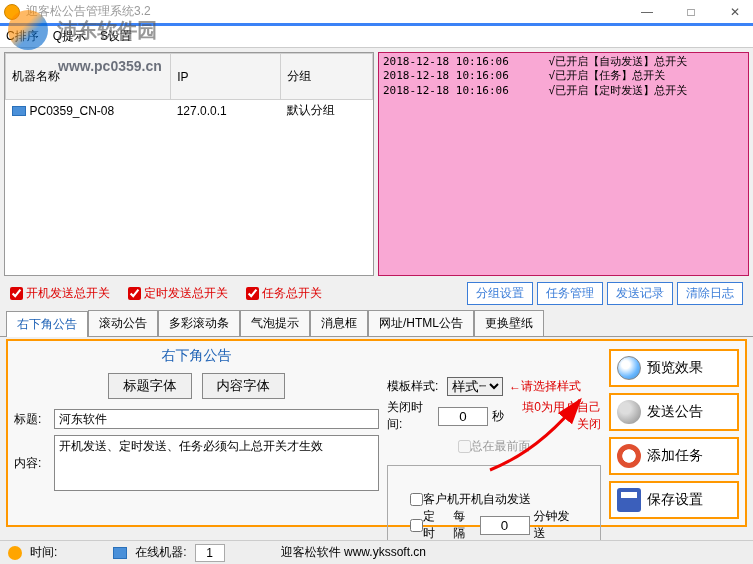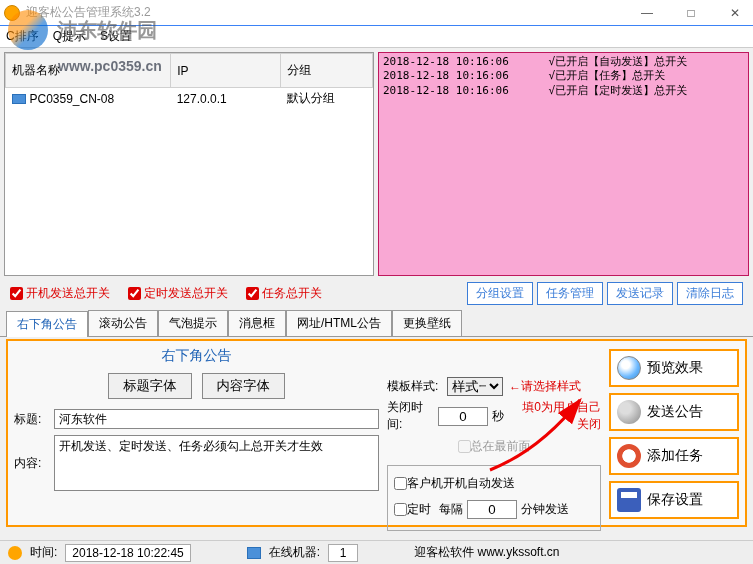--- a/index.html
+++ b/index.html
@@ -5,39 +5,39 @@
     * { box-sizing: border-box; margin: 0; padding: 0; }
     body { font-family: "Microsoft YaHei", SimSun, sans-serif; font-size: 12px; background: #f0f0f0; width: 753px; height: 564px; overflow: hidden; position: relative; }
     
     
     .watermark { position: absolute; top: 10px; left: 8px; z-index: 1000; opacity: 0.6; pointer-events: none; }
     .watermark-logo { display: inline-block; width: 40px; height: 40px; background: linear-gradient(135deg, #ff8c00 40%, #0066cc 60%); border-radius: 50%; vertical-align: middle; }
     .watermark-text { font-size: 20px; font-weight: bold; color: #555; vertical-align: middle; margin-left: 6px; }
     .watermark-url { position: absolute; top: 48px; left: 50px; font-size: 14px; color: #0f172a; font-weight: bold; }
     
     
-    .titlebar { height: 26px; background: #fff; border-bottom: 1px solid #3b82f6; display: flex; align-items: center; padding: 0 4px; }
+    .titlebar { height: 26px; background: #fff; border-bottom: 3px solid #3b82f6; display: flex; align-items: center; padding: 0 4px; }
     .titlebar-icon { width: 16px; height: 16px; background: #ffa500; border-radius: 50%; border: 1px solid #cc8400; margin-right: 6px; }
     .titlebar-title { flex: 1; color: #999; }
     .titlebar-btns { display: flex; gap: 16px; }
     .titlebar-btn { width: 28px; text-align: center; color: #555; cursor: pointer; }
     .titlebar-btn.close { color: #555; }
     
     
     .menubar { height: 22px; background: #fff; display: flex; align-items: center; padding: 0 6px; gap: 14px; border-bottom: 1px solid #ccc; }
     .menu-item { cursor: pointer; }
     
     
     .content { display: flex; padding: 4px; gap: 4px; height: 232px; }
     .left-pane { width: 370px; background: #fff; border: 1px solid #999; }
     .right-pane { flex: 1; background: #f9a8d4; border: 1px solid #be185d; padding: 2px 4px; font-family: monospace; font-size: 11px; line-height: 1.3; overflow: auto; }
     
     
     .tbl { width: 100%; border-collapse: collapse; }
-    .tbl th { background: #f4f4f4; border: 1px solid #d0d0d0; font-weight: normal; text-align: left; padding: 8px 6px; height: 20px; }
+    .tbl th { background: #f4f4f4; border: 1px solid #d0d0d0; font-weight: normal; text-align: left; padding: 14px 6px; height: 20px; }
     .tbl td { padding: 2px 6px; height: 20px; }
     .tbl-icon { display: inline-block; width: 14px; height: 10px; background: #4a90d9; border: 1px solid #2a70b9; margin-right: 4px; vertical-align: middle; }
     
     .log-line { white-space: pre; }
     
     
     .checkrow { display: flex; align-items: center; padding: 4px 10px; height: 26px; }
     .chk { display: flex; align-items: center; margin-right: 18px; color: #d00; }
     .chk input { margin-right: 3px; accent-color: #d00; }
     .btnrow { margin-left: auto; display: flex; gap: 4px; }
@@ -58,21 +58,21 @@
     .formrow label { width: 40px; }
     .formrow input[type=text], .formrow textarea { flex: 1; border: 1px solid #888; padding: 2px 4px; background: #fff; font-family: inherit; font-size: 12px; }
     .formrow textarea { height: 56px; resize: none; }
     
     .tab-mid { width: 230px; padding: 0 8px; }
     .midrow { display: flex; align-items: center; margin-bottom: 8px; height: 22px; }
     .midrow label { width: 60px; }
     .midrow select { width: 56px; border: 1px solid #666; }
     .midrow .red { color: #d00; margin-left: 6px; text-align: right; }
     .numbox { width: 50px; text-align: center; border: 1px solid #888; padding: 1px; }
-    .boxed { border: 1px solid #aaa; padding: 6px; margin-top: 4px; }
+    .boxed { border: 1px solid #aaa; padding: 22px; margin-top: 4px; }
     .boxed .midrow { margin-bottom: 4px; }
     .arrow { position: absolute; top: 390px; left: 480px; pointer-events: none; }
     
     .tab-right { width: 130px; display: flex; flex-direction: column; gap: 6px; padding-top: 2px; }
     .bigbtn { display: flex; align-items: center; border: 2px solid #ff9800; padding: 4px 6px; cursor: pointer; background: #fff; height: 44px; }
     .bigbtn-icon { width: 24px; height: 24px; margin-right: 6px; border-radius: 50%; }
     .ic-preview { background: radial-gradient(circle at 35% 35%, #fff 20%, #6bb8ff 60%, #3a8ad0); border: 1px solid #888; }
     .ic-send { background: radial-gradient(circle at 35% 35%, #ddd 25%, #888); }
     .ic-task { background: radial-gradient(circle at 50% 50%, #fff 45%, #e05030 50%); border: 2px solid #e05030; }
     .ic-save { background: #3b5fbb; border-radius: 3px; position: relative; }
@@ -153,20 +153,21 @@
     <button class="bluebtn">分组设置</button>
     <button class="bluebtn">任务管理</button>
     <button class="bluebtn">发送记录</button>
     <button class="bluebtn">清除日志</button>
   </div>
 </div>
 
 <div class="tabbar">
   <div class="tab active">右下角公告</div>
   <div class="tab">滚动公告</div>
+  <div class="tab">多彩滚动条</div>
   <div class="tab">气泡提示</div>
   <div class="tab">消息框</div>
   <div class="tab">网址/HTML公告</div>
   <div class="tab">更换壁纸</div>
 </div>
 
 <div class="tabbody">
   <div class="tab-left">
     <div class="section-title">右下角公告</div>
     <div class="fontbtns">
@@ -240,20 +241,19 @@
       <marker id="ah" markerWidth="10" markerHeight="10" refX="8" refY="3" orient="auto">
         <path d="M0,0 L0,6 L9,3 z" fill="#e00"></path>
       </marker>
     </defs>
   <path d="M10,80 Q60,60 100,10" stroke="#e00" stroke-width="3" fill="none" marker-end="url(#ah)"></path>
 </svg>
 
 <div class="statusbar">
   <span class="status-icon"></span>
   <span>时间:</span>
-  <span class="statbox">2018-12-18 10:22:45</span>
   <span style="width:40px"></span>
   <span class="status-icon2"></span>
   <span>在线机器:</span>
   <span class="statbox" style="min-width:30px;text-align:center">1</span>
   <span style="width:40px"></span>
   <span>迎客松软件 www.ykssoft.cn</span>
 </div>
 
 </body></html>

